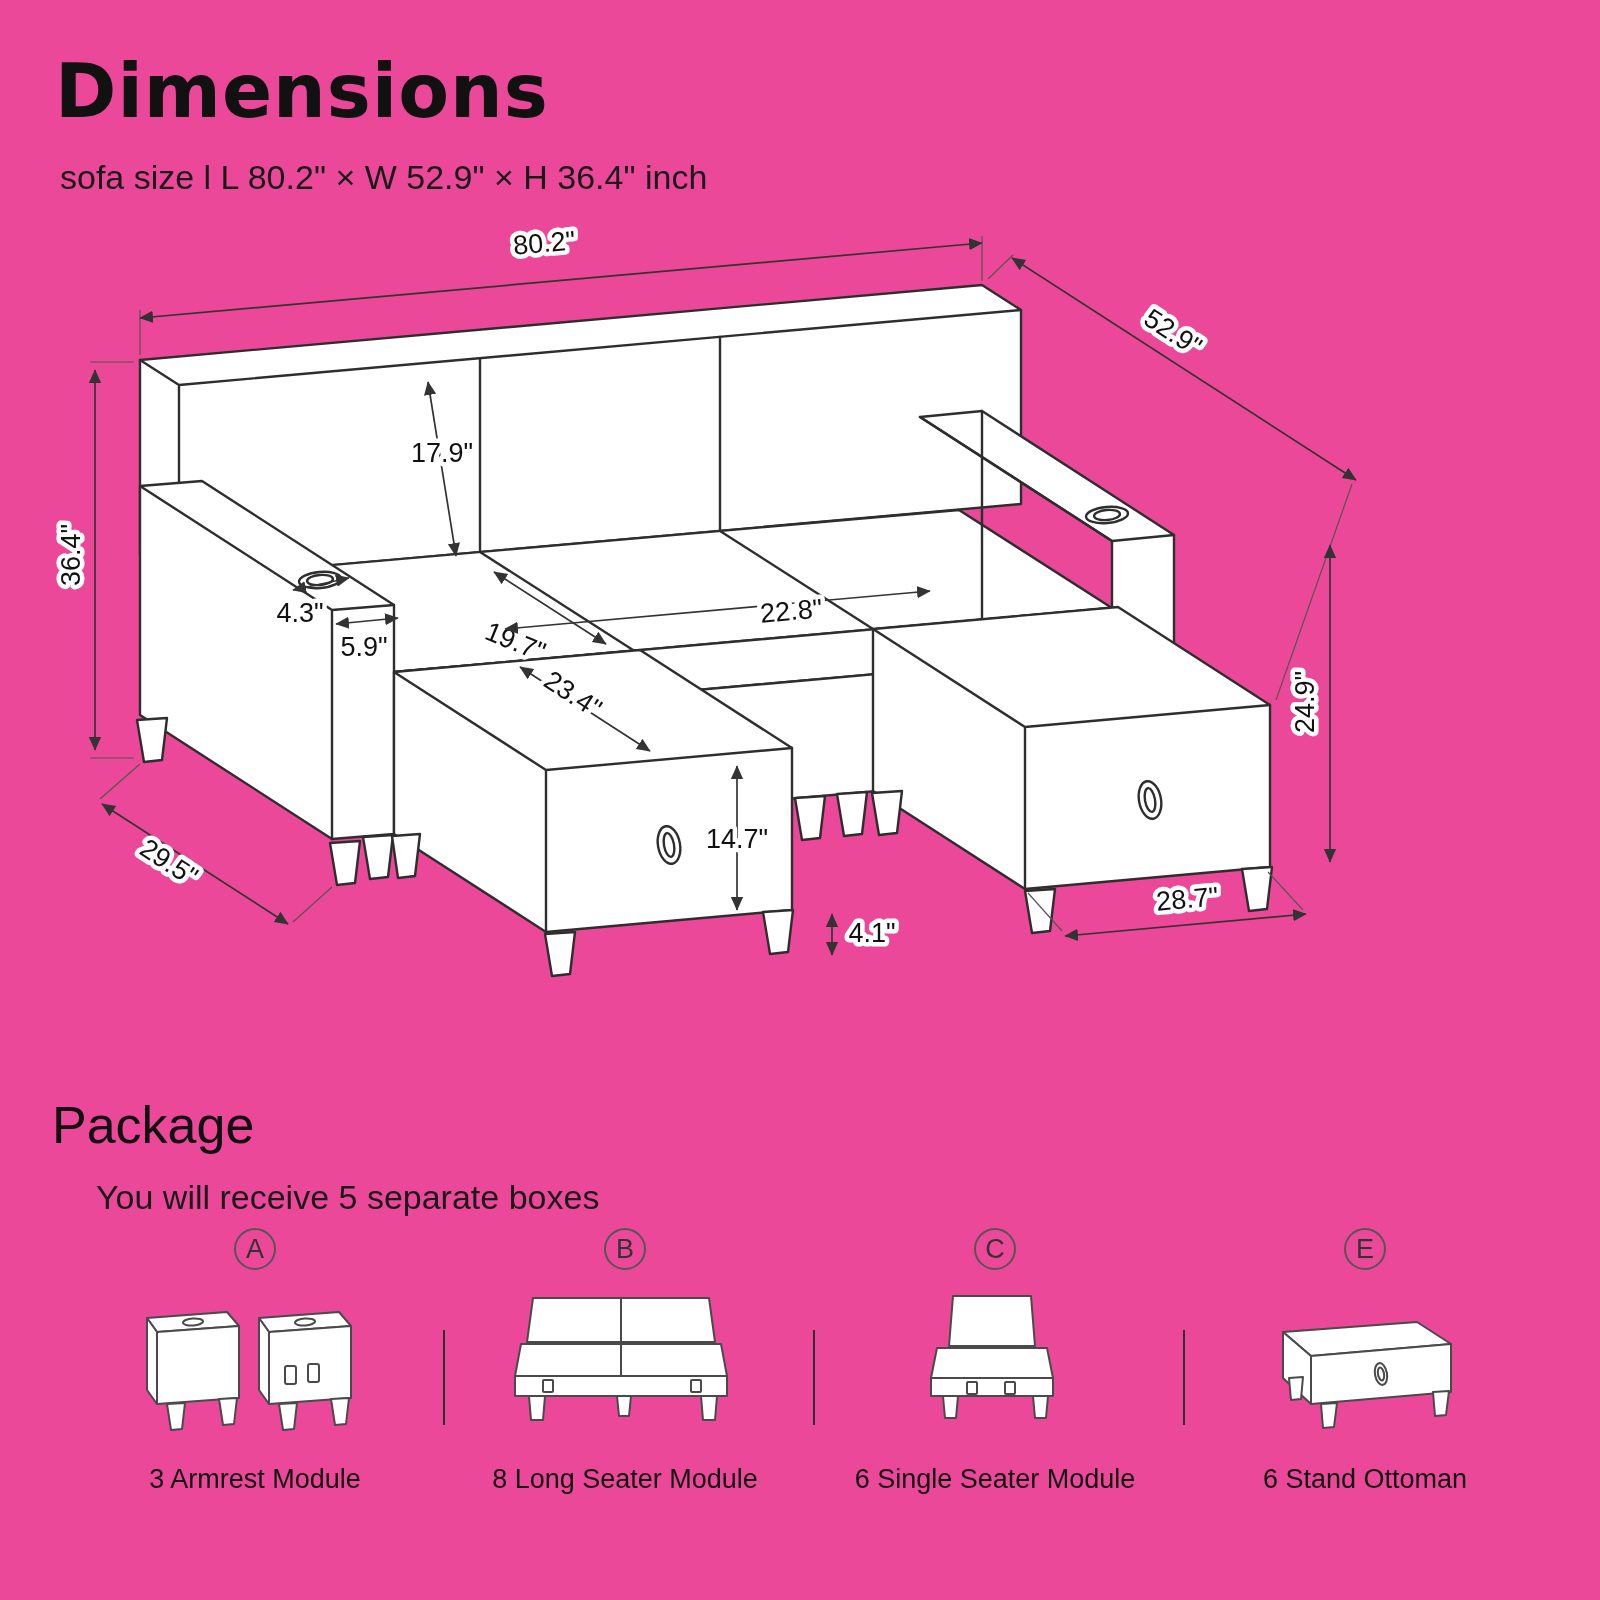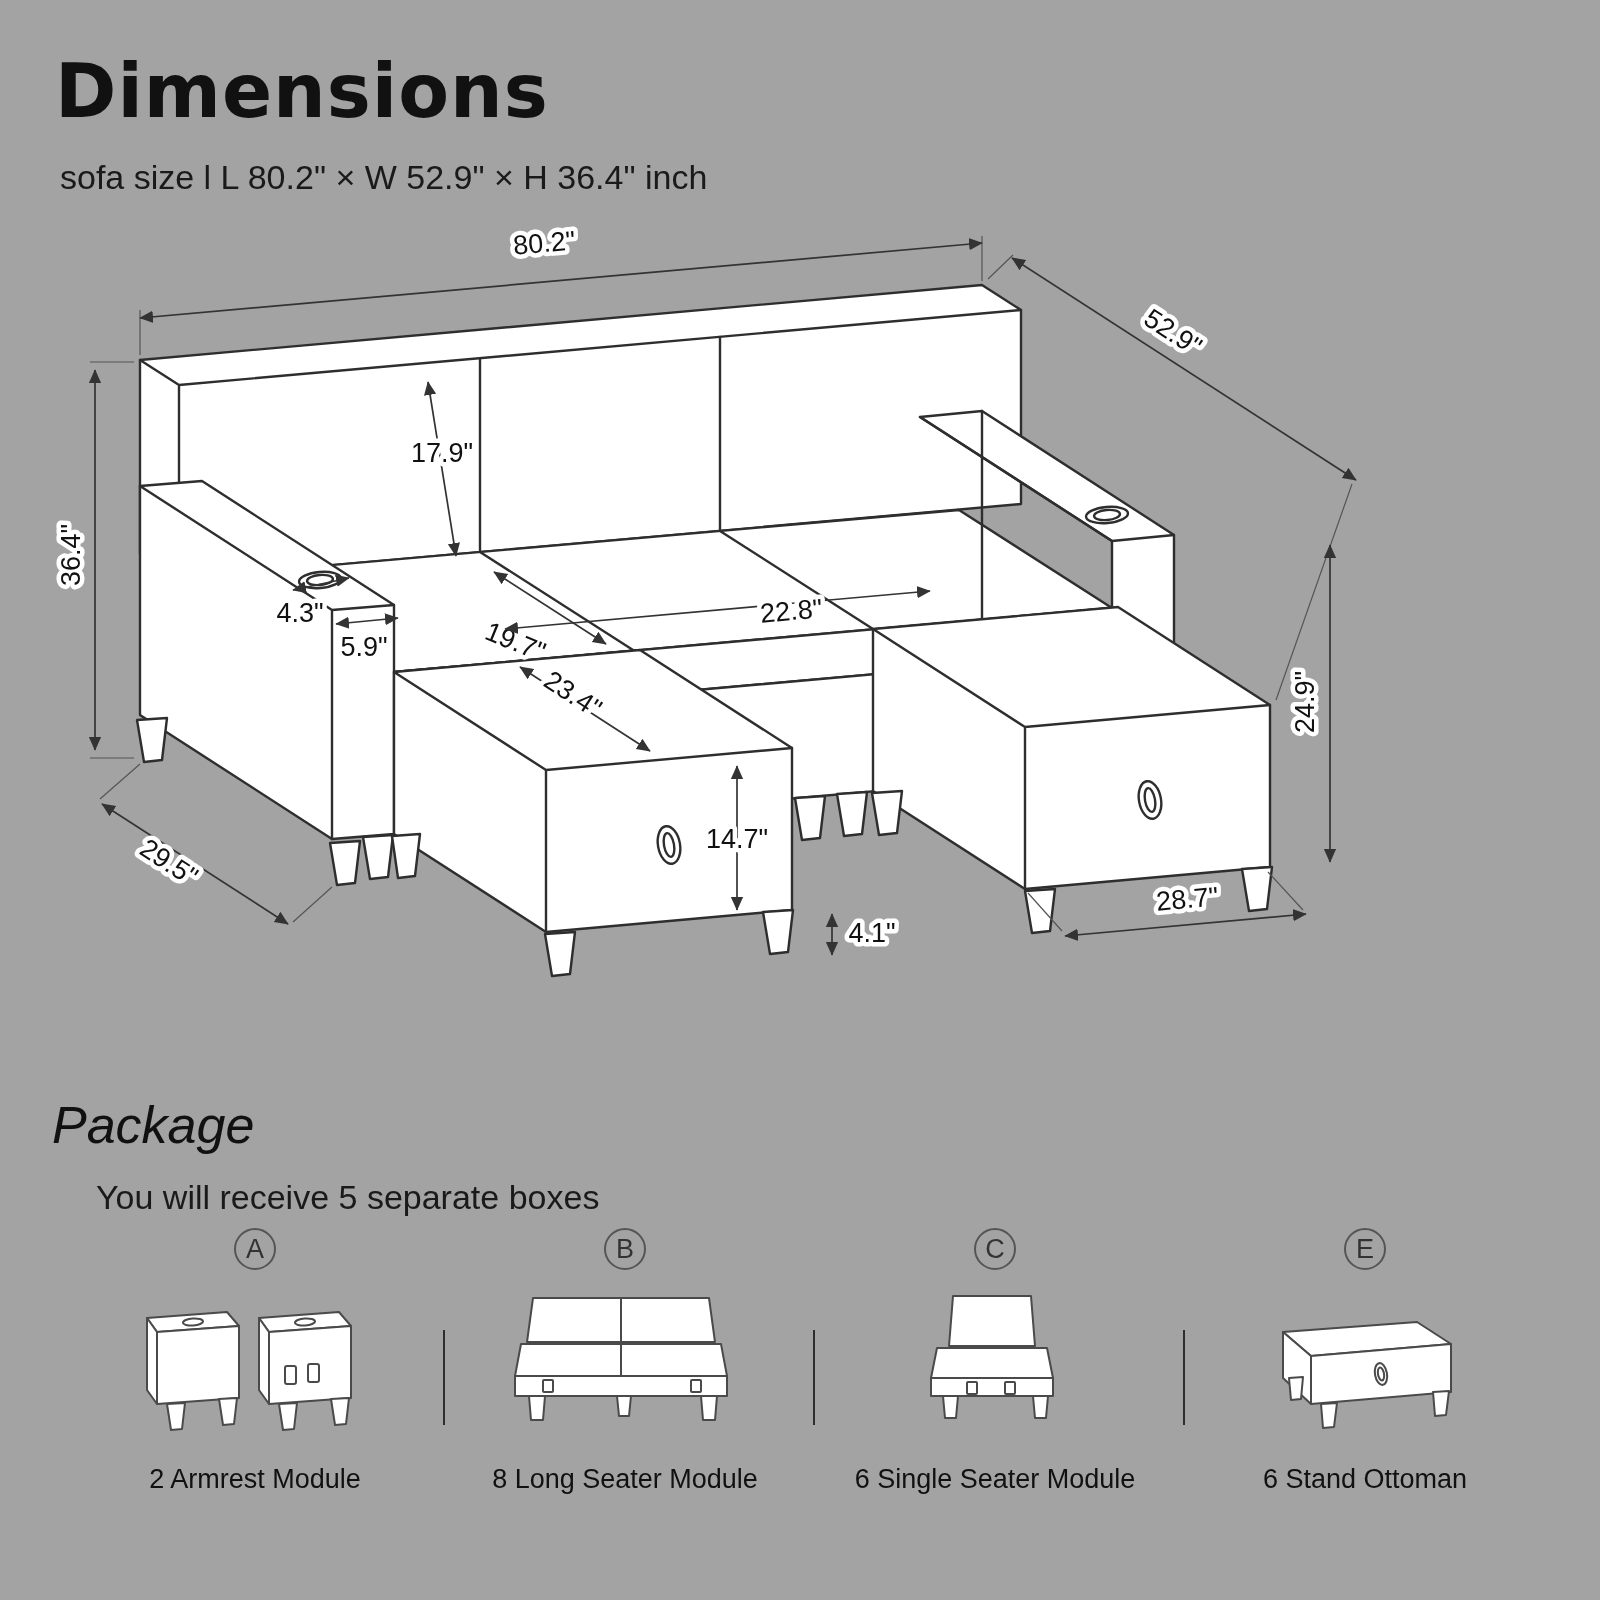--- a/index.html
+++ b/index.html
@@ -1,21 +1,21 @@
 <!DOCTYPE html>
 <html><head>
 <meta charset="utf-8">
 <style>
   html,body{margin:0;padding:0;background:#fff;}
-  .page{position:relative;width:1600px;height:1600px;background:#a3a3a3;overflow:hidden;
+  .page{position:relative;width:1600px;height:1600px;background:#ec4899;overflow:hidden;
         font-family:"Liberation Sans",sans-serif;color:#111;}
   .title{position:absolute;left:55px;top:48px;font-size:74px;font-weight:900;
          letter-spacing:1px;font-family:"DejaVu Sans","Liberation Sans",sans-serif;}
   .subtitle{position:absolute;left:60px;top:158px;font-size:34px;font-weight:400;color:#1a1a1a;}
-  .pkg-heading{position:absolute;left:52px;top:1095px;font-size:52px;font-weight:400;color:#111;font-style:italic;}
+  .pkg-heading{position:absolute;left:52px;top:1095px;font-size:52px;font-weight:400;color:#111;}
   .pkg-desc{position:absolute;left:56px;top:1178px;font-size:34px;color:#1a1a1a;margin-left:40px;}
   .diagram{position:absolute;left:0;top:0;width:1600px;height:1080px;}
   .sofa path,.sofa ellipse,.sofa rect{fill:#fff;stroke:#2e2e2e;stroke-width:2.4;
         stroke-linejoin:round;stroke-linecap:round;}
   .edge{fill:none !important;}
   .dim{stroke:#333;stroke-width:1.7;fill:none;marker-start:url(#arr);marker-end:url(#arr);}
   .ext{stroke:#555;stroke-width:1.2;fill:none;}
   .dlabel{font-size:27px;fill:#111;text-anchor:middle;paint-order:stroke;stroke:#fff;
           stroke-width:9px;stroke-linejoin:round;font-family:"Liberation Sans",sans-serif;}
   .module{position:absolute;top:1228px;width:370px;display:flex;flex-direction:column;
@@ -203,21 +203,21 @@
       <path d="M84,119 l18,-1 l-3,26 l-11,1 z"></path>
       <path d="M124,38 L204,32 L216,46 L134,52 Z"></path>
       <path d="M134,52 L216,46 L216,118 L134,124 Z"></path>
       <path d="M124,38 L134,52 L134,124 L124,110 Z"></path>
       <ellipse cx="170" cy="42" rx="10" ry="3.5" transform="rotate(-4 170 42)"></ellipse>
       <rect x="150" y="86" width="11" height="18" rx="2"></rect>
       <rect x="173" y="84" width="11" height="18" rx="2"></rect>
       <path d="M144,124 l18,-1 l-3,26 l-11,1 z"></path>
       <path d="M196,119 l18,-1 l-3,26 l-11,1 z"></path>
     </svg>
-    <div class="mod-label">2 Armrest Module</div>
+    <div class="mod-label">3 Armrest Module</div>
   </div>
 
   <div class="module" style="left:440px;">
     <div class="badge">B</div>
     <svg class="mod-art" width="240" height="170" viewBox="0 0 240 170">
       <path d="M28,18 L204,18 L210,62 L22,62 Z"></path>
       <path d="M116,18 L116,62" fill="none"></path>
       <path d="M16,64 L216,64 L222,96 L10,96 Z"></path>
       <path d="M116,64 L116,96" fill="none"></path>
       <path d="M10,96 L222,96 L222,116 L10,116 Z"></path>

